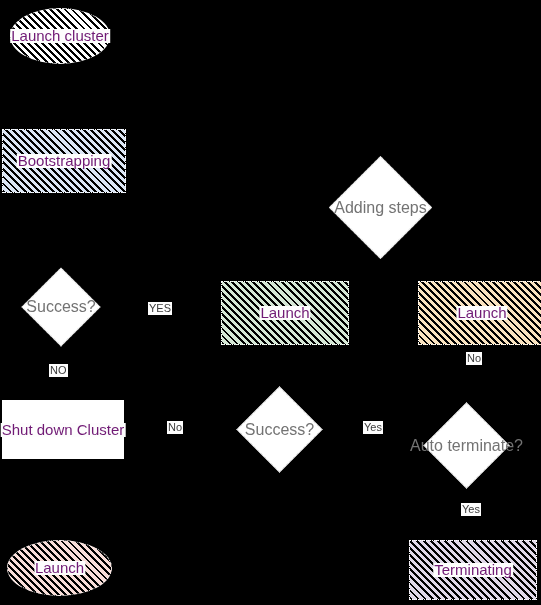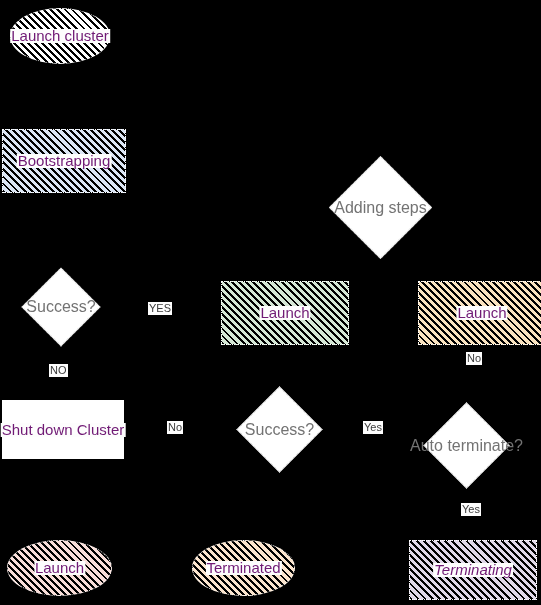--- a/index.html
+++ b/index.html
@@ -128,25 +128,22 @@
 
   <div class="diamond-wrap" id="n-auto-terminate" style="left: 419px; top: 403px; width: 95px; height: 85px;">
     <div class="diamond-shape" style="width: 61px; height: 61px; left: 17px; top: 12px; background: rgb(255, 255, 255);"></div>
     <span class="label">Auto terminate?</span>
   </div>
 
   <div class="node ellipse hatch" id="n-failed" style="left: 7px; top: 540px; width: 105px; height: 56px; background-color: rgb(248, 221, 216);">
     <span class="label">Launch</span>
   </div>
 
-  <div class="node ellipse hatch" id="n-terminated" style="left: 192px; top: 540px; width: 103px; height: 56px; background-color: rgb(251, 228, 205);">
-    <span class="label">Terminated</span>
-  </div>
 
-  <div class="node box hatch" id="n-terminating" style="left: 409px; top: 540px; width: 128px; height: 60px; background-color: rgb(224, 216, 232); font-style: italic;">
+  <div class="node box hatch" id="n-terminating" style="left: 409px; top: 540px; width: 128px; height: 60px; background-color: rgb(224, 216, 232);">
     <span class="label">Terminating</span>
   </div>
 
   <div class="edge-label" id="e-0" style="left: 148px; top: 302px;">YES</div>
   <div class="edge-label" id="e-1" style="left: 49px; top: 364px;">NO</div>
   <div class="edge-label" id="e-2" style="left: 466px; top: 352px;">No</div>
   <div class="edge-label" id="e-3" style="left: 167px; top: 421px;">No</div>
   <div class="edge-label" id="e-4" style="left: 363px; top: 421px;">Yes</div>
   <div class="edge-label" id="e-5" style="left: 461px; top: 503px;">Yes</div>
 

